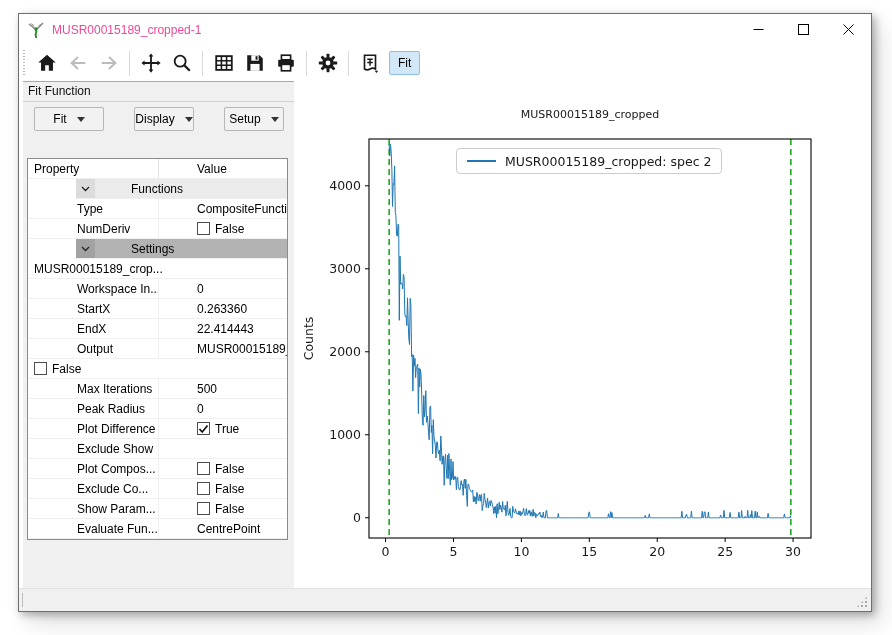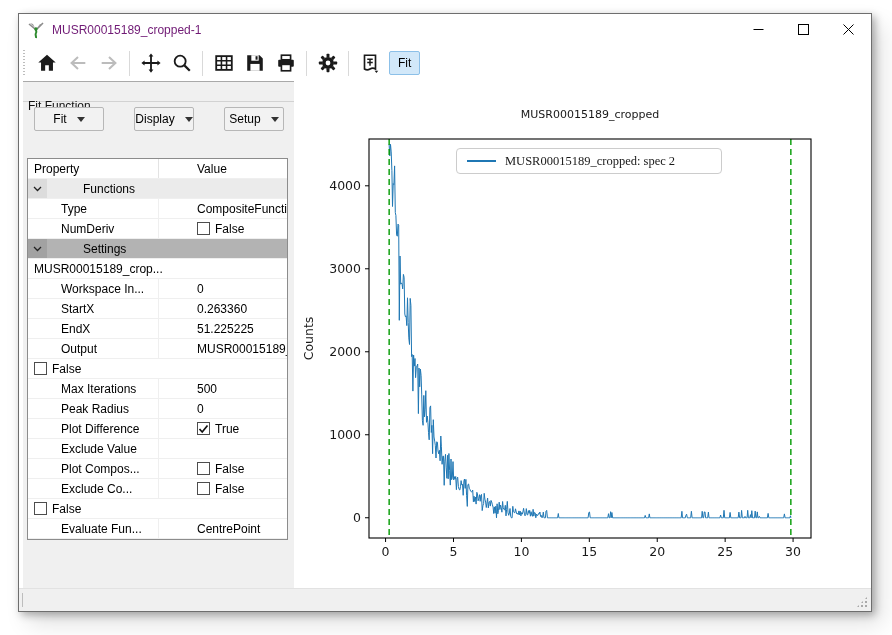--- a/index.html
+++ b/index.html
@@ -7,61 +7,61 @@
               font-family:"Liberation Sans", sans-serif; }
   .stage { position:relative; width:892px; height:635px; }
 
   
   .window { position:absolute; left:18px; top:13px; width:854px; height:599px;
             background:#fff; border:1px solid #6e6e6e;
             box-shadow:3px 3px 8px rgba(0,0,0,.30), 10px 12px 22px rgba(0,0,0,.12); }
   .titlebar { position:absolute; left:0; top:0; right:0; height:31px; background:#fff;
               display:flex; align-items:center; }
   .app-icon { width:18px; height:18px; margin:0 7px 0 8px; }
-  .title-text { font-size:12px; color:#701a75; }
+  .title-text { font-size:12px; color:#ec4899; }
   .win-controls { margin-left:auto; display:flex; height:31px; }
   .win-btn { width:45px; height:31px; display:flex; align-items:center; justify-content:center; }
 
   
   .toolbar { position:absolute; left:0; top:31px; right:0; height:36px; background:#fff;
              display:flex; align-items:center; padding-left:3px; }
   .tb-handle { width:5px; height:26px; margin-right:4px;
                background-image:repeating-linear-gradient(#bdbdbd 0 1px, #fff 1px 3px);
                background-size:2px 100%; background-repeat:no-repeat; background-position:1px 0; }
   .tb-btn { width:29px; height:29px; display:flex; align-items:center; justify-content:center;
             border-radius:3px; margin:0 1px; }
   .tb-sep { width:1px; height:25px; background:#d9d9d9; margin:0 5px; }
   .tb-toggle { height:24px; padding:0 8px; display:flex; align-items:center; font-size:12px;
                background:#d2e8f9; border:1px solid #8cc0e8; border-radius:2px; margin-left:4px; color:#000; }
 
   
   .main { position:absolute; left:0; top:67px; right:0; bottom:23px; background:#fff; }
   .dock { position:absolute; left:4px; top:0; width:271px; bottom:0; background:#f0f0f0;
           border-top:1px solid #a9a9a9; }
-  .dock-title { height:20px; font-size:12px; color:#111; padding:17px 0 0 5px;
+  .dock-title { height:20px; font-size:12px; color:#111; padding:2px 0 0 5px;
                 border-bottom:1px solid #d2d2d2; }
   .menu-row { position:absolute; left:0; top:25px; width:100%; height:25px;
               display:flex; padding:0 10px 0 11px; justify-content:space-between; }
   .menu-btn { width:60px; height:24px; background:#f2f2f2; border:1px solid #b7b7b7;
               border-radius:2px; display:flex; align-items:center; justify-content:center;
               font-size:12px; color:#000; gap:10px; }
   .menu-btn.small { width:70px; }
   .caret { width:0; height:0; border-left:4px solid transparent; border-right:4px solid transparent;
            border-top:5px solid #333; }
 
   
   .prop-table { position:absolute; left:4px; top:76px; width:261px; background:#fff;
                 border:1px solid #8c8c8c; font-size:12px; }
   .trow { display:flex; height:20px; align-items:center; border-bottom:1px solid #efefef; color:#000;gap:32px; }
-  .trow .c1 { width:131px; padding-left:33px; border-right:1px solid #efefef; height:100%;
+  .trow .c1 { width:131px; padding-left:49px; border-right:1px solid #efefef; height:100%;
               display:flex; align-items:center; overflow:hidden; white-space:nowrap; }
   .trow .c2 { flex:1; padding-left:6px; height:100%; display:flex; align-items:center; gap:5px;
               overflow:hidden; white-space:nowrap; }
   .trow.header .c1 { padding-left:6px; border-right:1px solid #e3e3e3; }
-  .trow.group { padding-left:0; }
+  .trow.group { padding-left:0;margin-left:48px; }
   .trow.group .chev { width:19px; height:100%; display:flex; align-items:center; justify-content:center; }
   .trow.group .glabel { padding-left:4px; }
   .trow.group.light { background:#ebebeb; }
   .trow.group.light .chev { background:#dcdcdc; }
   .trow.group.dark { background:#b3b3b3; }
   .trow.group.dark .chev { background:#a2a2a2; }
   .cbx { width:13px; height:13px; border:1px solid #4d4d4d; background:#fff; display:flex;
          align-items:center; justify-content:center; flex:0 0 13px; }
 
   
@@ -74,21 +74,21 @@
 
   
   .figure { position:absolute; left:275px; top:0; right:0; bottom:0; background:#fff;
             font-family:"DejaVu Sans", sans-serif; }
   .fig-title { position:absolute; left:75px; width:442px; top:27px; text-align:center;
                font-size:11px; color:#191919; }
   .fig-ylabel { position:absolute; left:-36px; top:250px; width:100px; text-align:center;
                 transform:rotate(-90deg); font-size:12.5px; color:#191919; }
   .legend { position:absolute; left:162px; top:67px; width:266px; height:26px; background:#fff;
             border:1px solid #cccccc; border-radius:4px; display:flex; align-items:center;
-            padding-left:10px; gap:9px;font-family:Liberation Serif, serif; }
+            padding-left:10px; gap:9px; }
   .legend-line { width:29px; height:0; border-top:2px solid #1f77b4; }
   .legend-label { font-size:12.5px; color:#191919; }
   .axes-svg { position:absolute; left:0; top:0; width:579px; height:507px; }
   .tick { font-family:"DejaVu Sans", sans-serif; font-size:12.5px; fill:#191919; }
 </style>
 </head>
 <body>
 
 <div class="stage">
   <div class="window">
@@ -267,21 +267,21 @@
               <div class="trow">
                 <div class="c1">Workspace In...</div>
                 <div class="c2">0</div>
               </div>
               <div class="trow">
                 <div class="c1">StartX</div>
                 <div class="c2">0.263360</div>
               </div>
               <div class="trow">
                 <div class="c1">EndX</div>
-                <div class="c2">51.225225</div>
+                <div class="c2">22.414443</div>
               </div>
               <div class="trow">
                 <div class="c1">Output</div>
                 <div class="c2">MUSR00015189_crop...</div>
               </div>
               <div class="trow">
                 <div class="c2">
                   <span class="cbx"></span>
                   <span>False</span>
                 </div>
@@ -299,38 +299,39 @@
                 <div class="c2">
                   <span class="cbx">
                     <svg width="11" height="10" viewBox="0 0 11 10">
                       <path d="M1.5 5 L4.2 8 L9.5 1.5" fill="none" stroke="#111" stroke-width="1.7"></path>
                     </svg>
                   </span>
                   <span>True</span>
                 </div>
               </div>
               <div class="trow">
-                <div class="c1">Exclude Value</div>
+                <div class="c1">Exclude Show</div>
                 <div class="c2"></div>
               </div>
               <div class="trow">
                 <div class="c1">Plot Compos...</div>
                 <div class="c2">
                   <span class="cbx"></span>
                   <span>False</span>
                 </div>
               </div>
               <div class="trow">
                 <div class="c1">Exclude Co...</div>
                 <div class="c2">
                   <span class="cbx"></span>
                   <span>False</span>
                 </div>
               </div>
               <div class="trow">
+                <div class="c1">Show Param...</div>
                 <div class="c2">
                   <span class="cbx"></span>
                   <span>False</span>
                 </div>
               </div>
               <div class="trow">
                 <div class="c1">Evaluate Fun...</div>
                 <div class="c2">CentrePoint</div>
               </div>
             </div>

